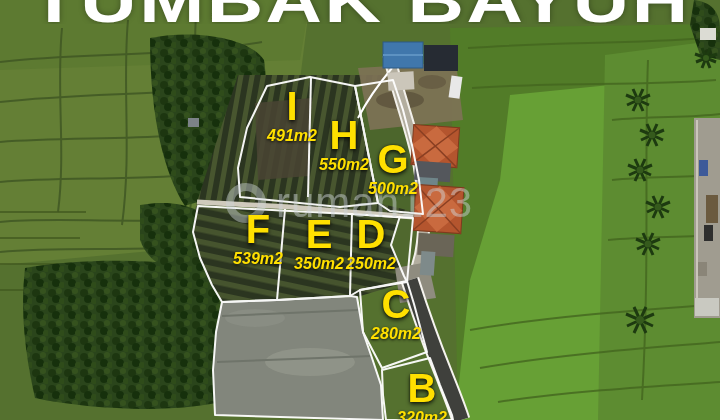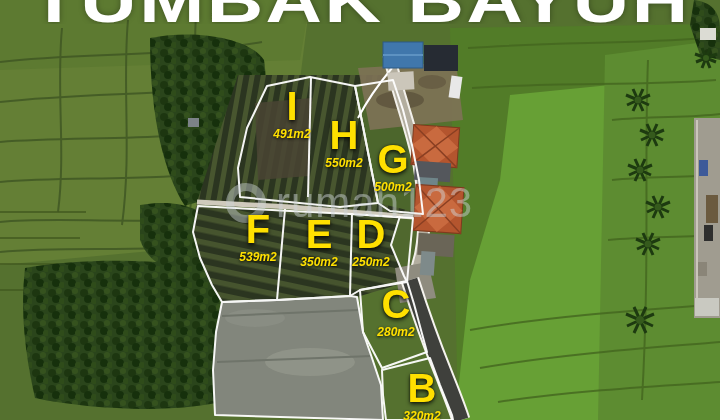--- a/index.html
+++ b/index.html
@@ -41,21 +41,21 @@
   .plot-label{
     position:absolute;z-index:4;transform:translateX(-50%);
     display:flex;flex-direction:column;align-items:center;
     pointer-events:none;
   }
   .plot-letter{
     font-size:40px;font-weight:900;line-height:.9;color:#ffe000;
     text-shadow:0 2px 4px rgba(0,0,0,.8),0 0 2px rgba(0,0,0,.6);
   }
   .plot-area{
-    margin-top:3px;font-size:12px;font-weight:bold;font-style:italic;
+    margin-top:3px;font-size:16px;font-weight:bold;font-style:italic;
     color:#ffe000;white-space:nowrap;
     text-shadow:0 1px 3px rgba(0,0,0,.85);
   }
 </style>
 </head>
 <body>
 
 <div id="stage">
 
   <svg width="720" height="420" viewBox="0 0 720 420">

